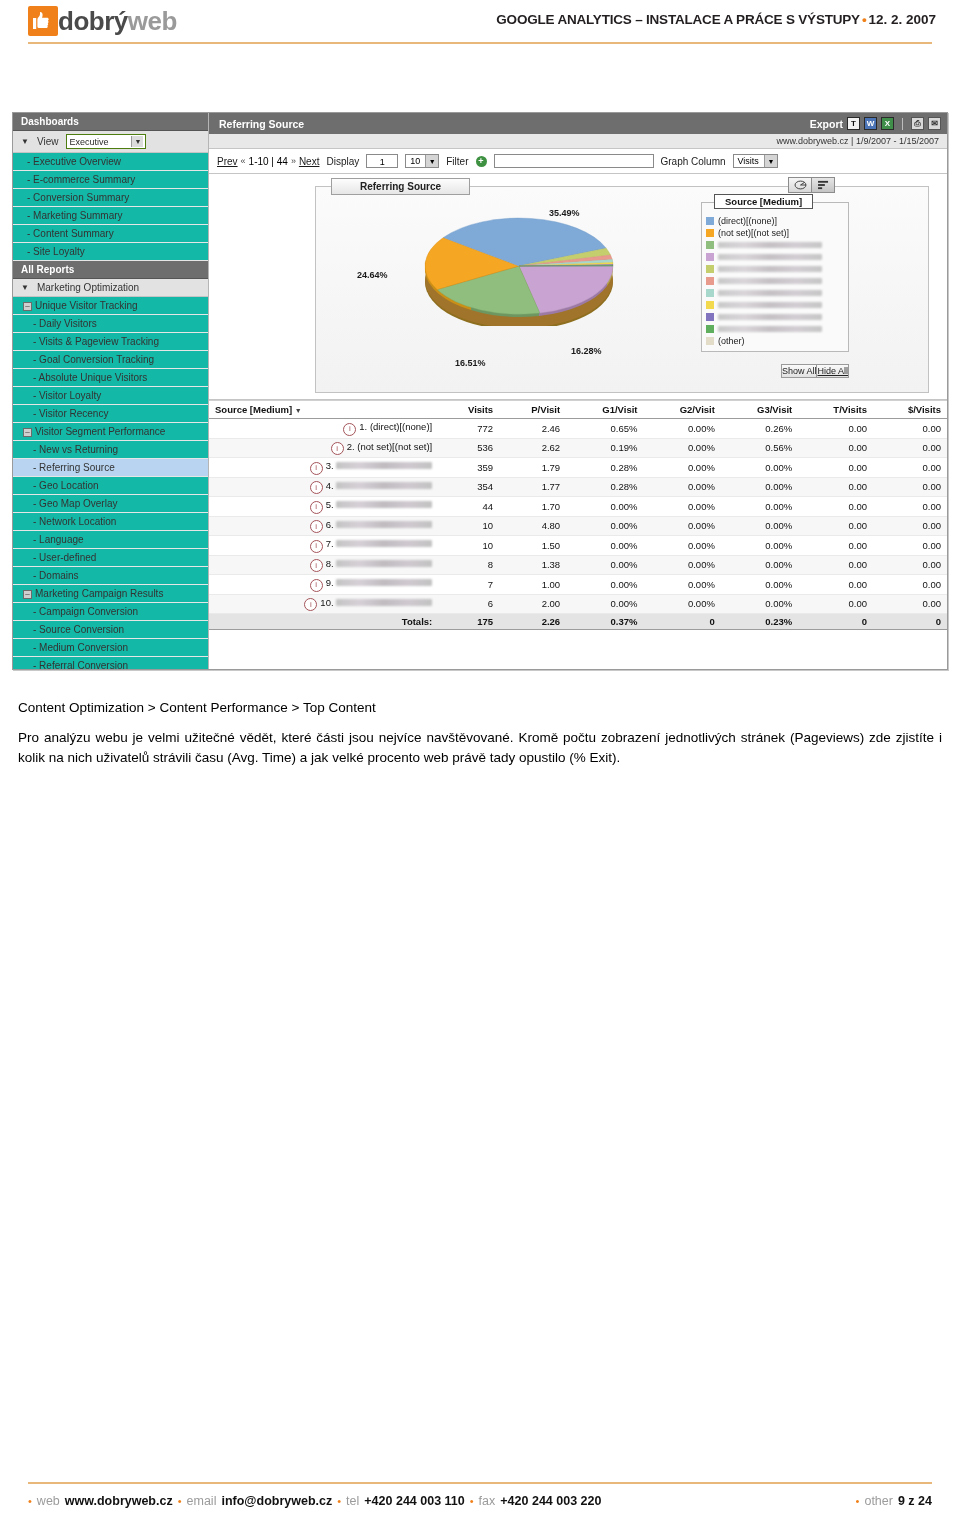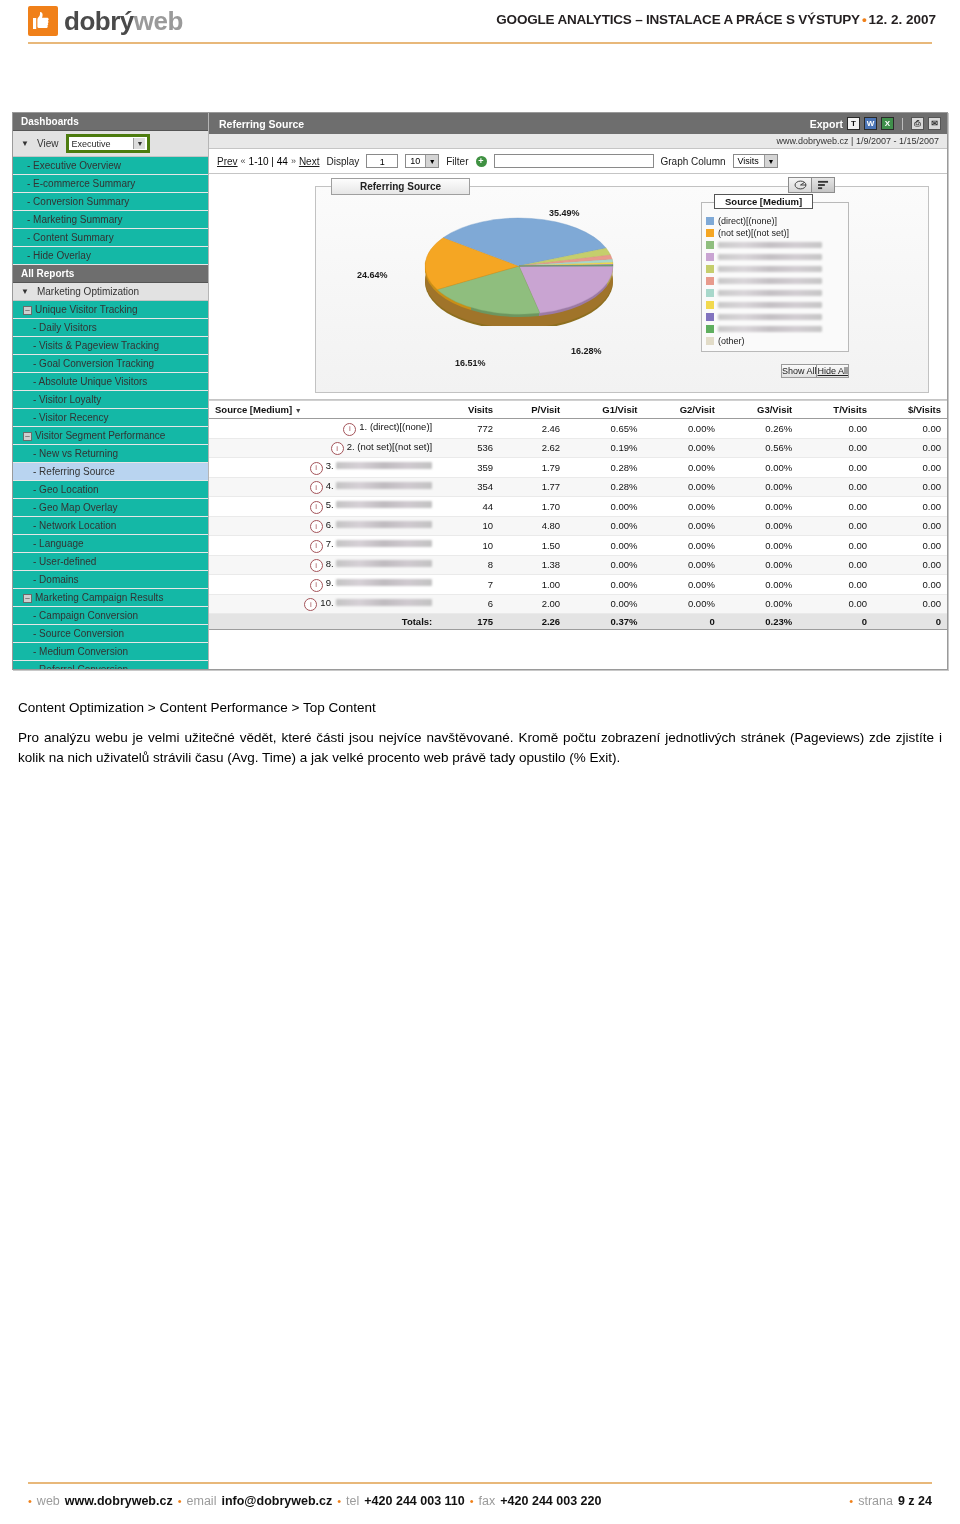--- a/index.html
+++ b/index.html
@@ -18,21 +18,21 @@
 
   
   .page-header {
     position: absolute;
     left: 0; top: 0;
     width: 960px; height: 48px;
   }
   .logo-wrap {
     position: absolute;
     left: 28px; top: 6px;
-    display: flex; align-items: center; gap: 6px;
+    display: flex; align-items: center; 
   }
   .logo-mark {
     width: 30px; height: 30px;
     background: #F08019;
     border-radius: 2px;
     position: relative;
   }
   .logo-mark svg { position:absolute; left:5px; top:4px; }
   .logo-text {
     font-size: 26px;
@@ -96,21 +96,21 @@
     background: #e2e2e2;
     color: #2b2b2b;
     font-size: 10px;
     padding: 3px 0 3px 8px;
     border-bottom: 1px solid #c4c4c4;
     display: flex; align-items: center; gap: 8px;
   }
   .caret { font-size: 8px; color: #333; }
   .side-sub .lbl { color: #333; }
   .mini-select {
-    border: 3px solid #4d7c0f;
+    border: 1px solid #4d7c0f;
     background: #fff;
     font-size: 9px;
     padding: 0 2px;
     display: inline-flex; align-items: center;
     min-width: 74px; height: 13px;
     justify-content: space-between;
   }
   .mini-select .arrow {
     border-left: 1px solid #9a9a9a;
     background: #dcdcdc;
@@ -441,21 +441,21 @@
         <span>Executive</span>
         <span class="arrow">▼</span>
       </span>
     </div>
     <div>
       <div class="side-item">- Executive Overview</div>
       <div class="side-item">- E-commerce Summary</div>
       <div class="side-item">- Conversion Summary</div>
       <div class="side-item">- Marketing Summary</div>
       <div class="side-item">- Content Summary</div>
-      <div class="side-item">- Hide Overlay</div>
+      <div class="side-item">- Site Loyalty</div>
     </div>
     <div class="side-head">All Reports</div>
     <div class="side-sub">
       <span class="caret">▼</span>
       <span class="lbl">Marketing Optimization</span>
     </div>
 
     <div class="side-item group">
       <span class="pm">–</span><span>Unique Visitor Tracking</span>
     </div>
@@ -789,16 +789,16 @@
     <span class="f-val">info@dobryweb.cz</span>
     <span class="f-dot">•</span>
     <span class="f-lbl">tel</span>
     <span class="f-val">+420 244 003 110</span>
     <span class="f-dot">•</span>
     <span class="f-lbl">fax</span>
     <span class="f-val">+420 244 003 220</span>
   </div>
   <div class="f-right">
     <span class="f-dot">•</span>
-    <span class="f-lbl">strana</span>
+    <span class="f-lbl">other</span>
     <span class="f-val">9 z 24</span>
   </div>
 </div>
 
 </body></html>

